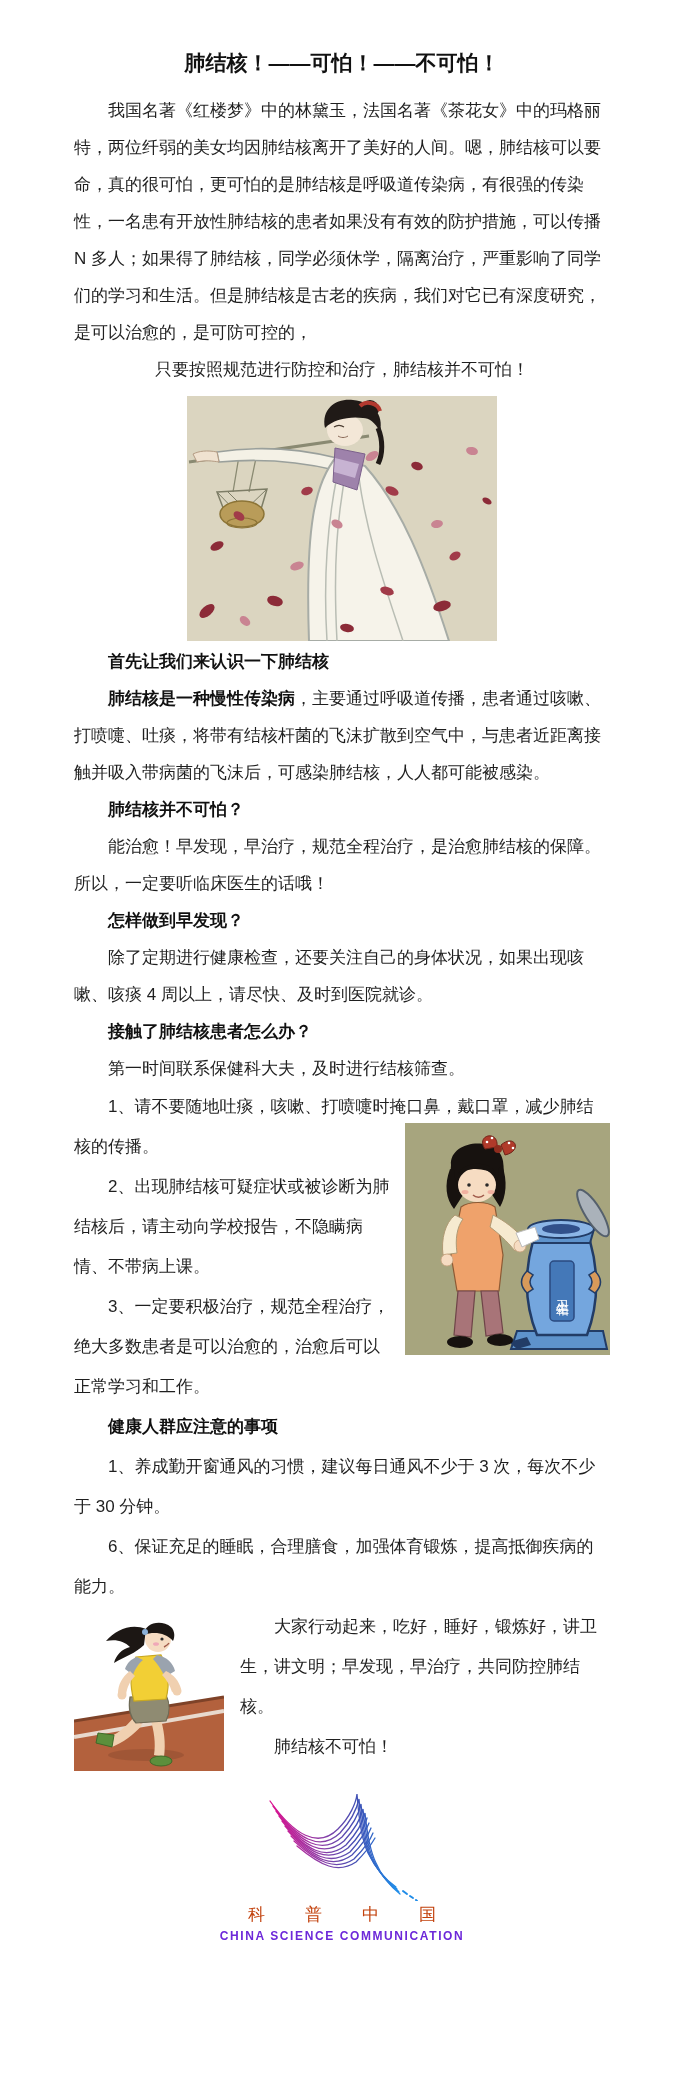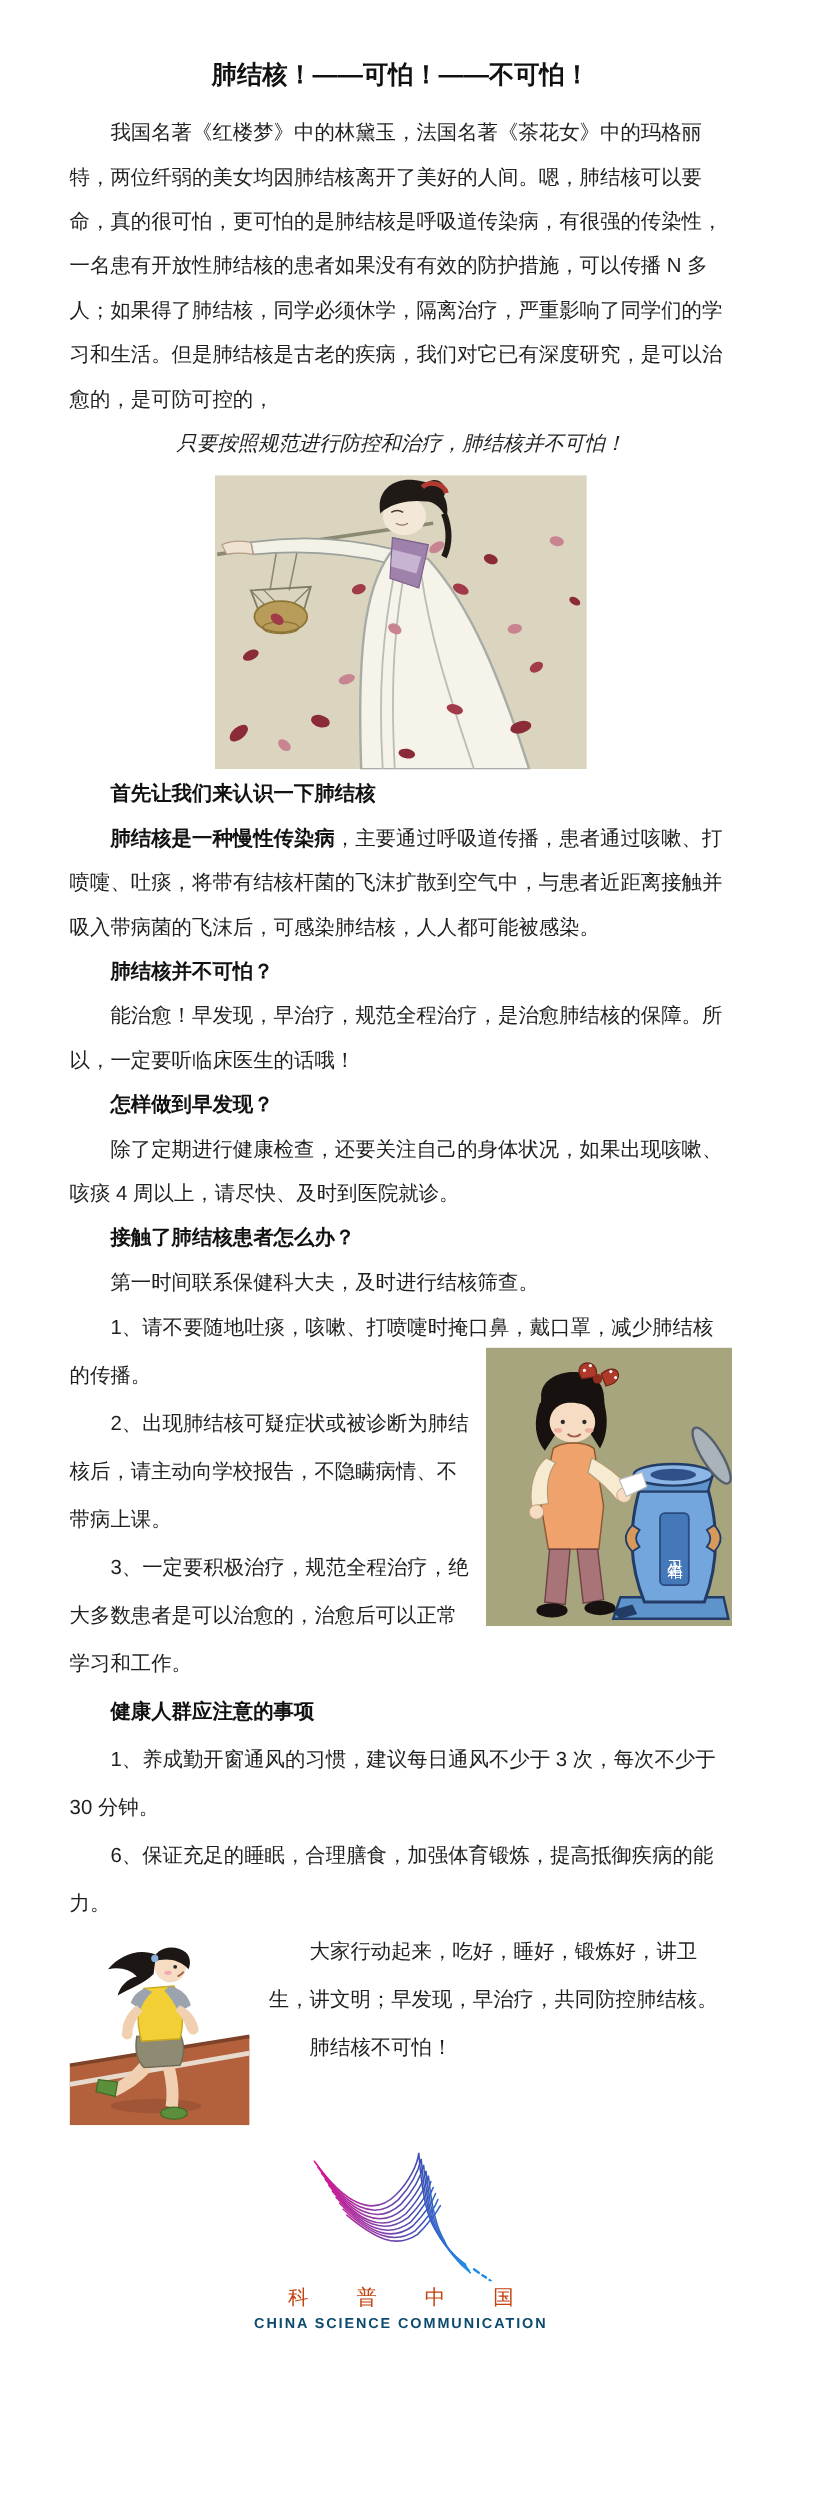--- a/index.html
+++ b/index.html
@@ -3,36 +3,36 @@
 <meta charset="utf-8">
 <style>
   html,body { margin:0; padding:0; }
   body {
     width:700px; height:2088px; overflow:hidden;
     background:#ffffff;
     font-family:"Liberation Sans","DejaVu Sans",sans-serif;
     color:#1f1f1f;
     -webkit-font-smoothing:antialiased;
   }
-  .doc { padding:0 90px 0 58px; }
+  .doc { padding:0 90px 0 74px; }
 
   .title {
     margin-top:46px;
     text-align:center;
     font-size:21px;
     font-weight:bold;
     line-height:34px;
     color:#111111;
   }
 
   .sec1 { font-size:17px; line-height:37px; margin-top:12px; }
   .sec2 { font-size:17px; line-height:40px; }
 
   p { margin:0; text-indent:2em; }
-  p.slogan { text-indent:0; text-align:center;font-style:italic; }
+  p.slogan { text-indent:0; text-align:center; }
   h3 { margin:0; font-size:17px; font-weight:bold; text-indent:2em; line-height:inherit; color:#111111; }
   .b { font-weight:bold; color:#111111; }
 
   .fig-daiyu { width:310px; height:245px; margin:8px auto 2px auto; }
   .fig-daiyu svg { display:block; }
 
   .fig-bin {
     float:right; width:205px; height:232px;
     margin:-44px 0 10px 14px; position:relative;
   }
@@ -48,21 +48,21 @@
   .clearfix::after { content:""; display:block; clear:both; }
 
   .logo { margin-top:16px; text-align:center; }
   .logo-swoosh { display:block; margin:0 auto; }
   .logo-cn {
     display:inline-block; font-size:17px; color:#c2410c;
     letter-spacing:40px; margin-right:-40px; font-weight:500;
     margin-top:2px;
   }
   .logo-en {
-    font-size:12px; color:#0c4a6e; letter-spacing:1.6px;
+    font-size:12px; color:#6d28d9; letter-spacing:1.6px;
     font-weight:600; margin-top:3px;
   }
 </style>
 </head>
 <body>
 
 <div class="doc">
 
   <div class="title">肺结核！——可怕！——不可怕！</div>
 

